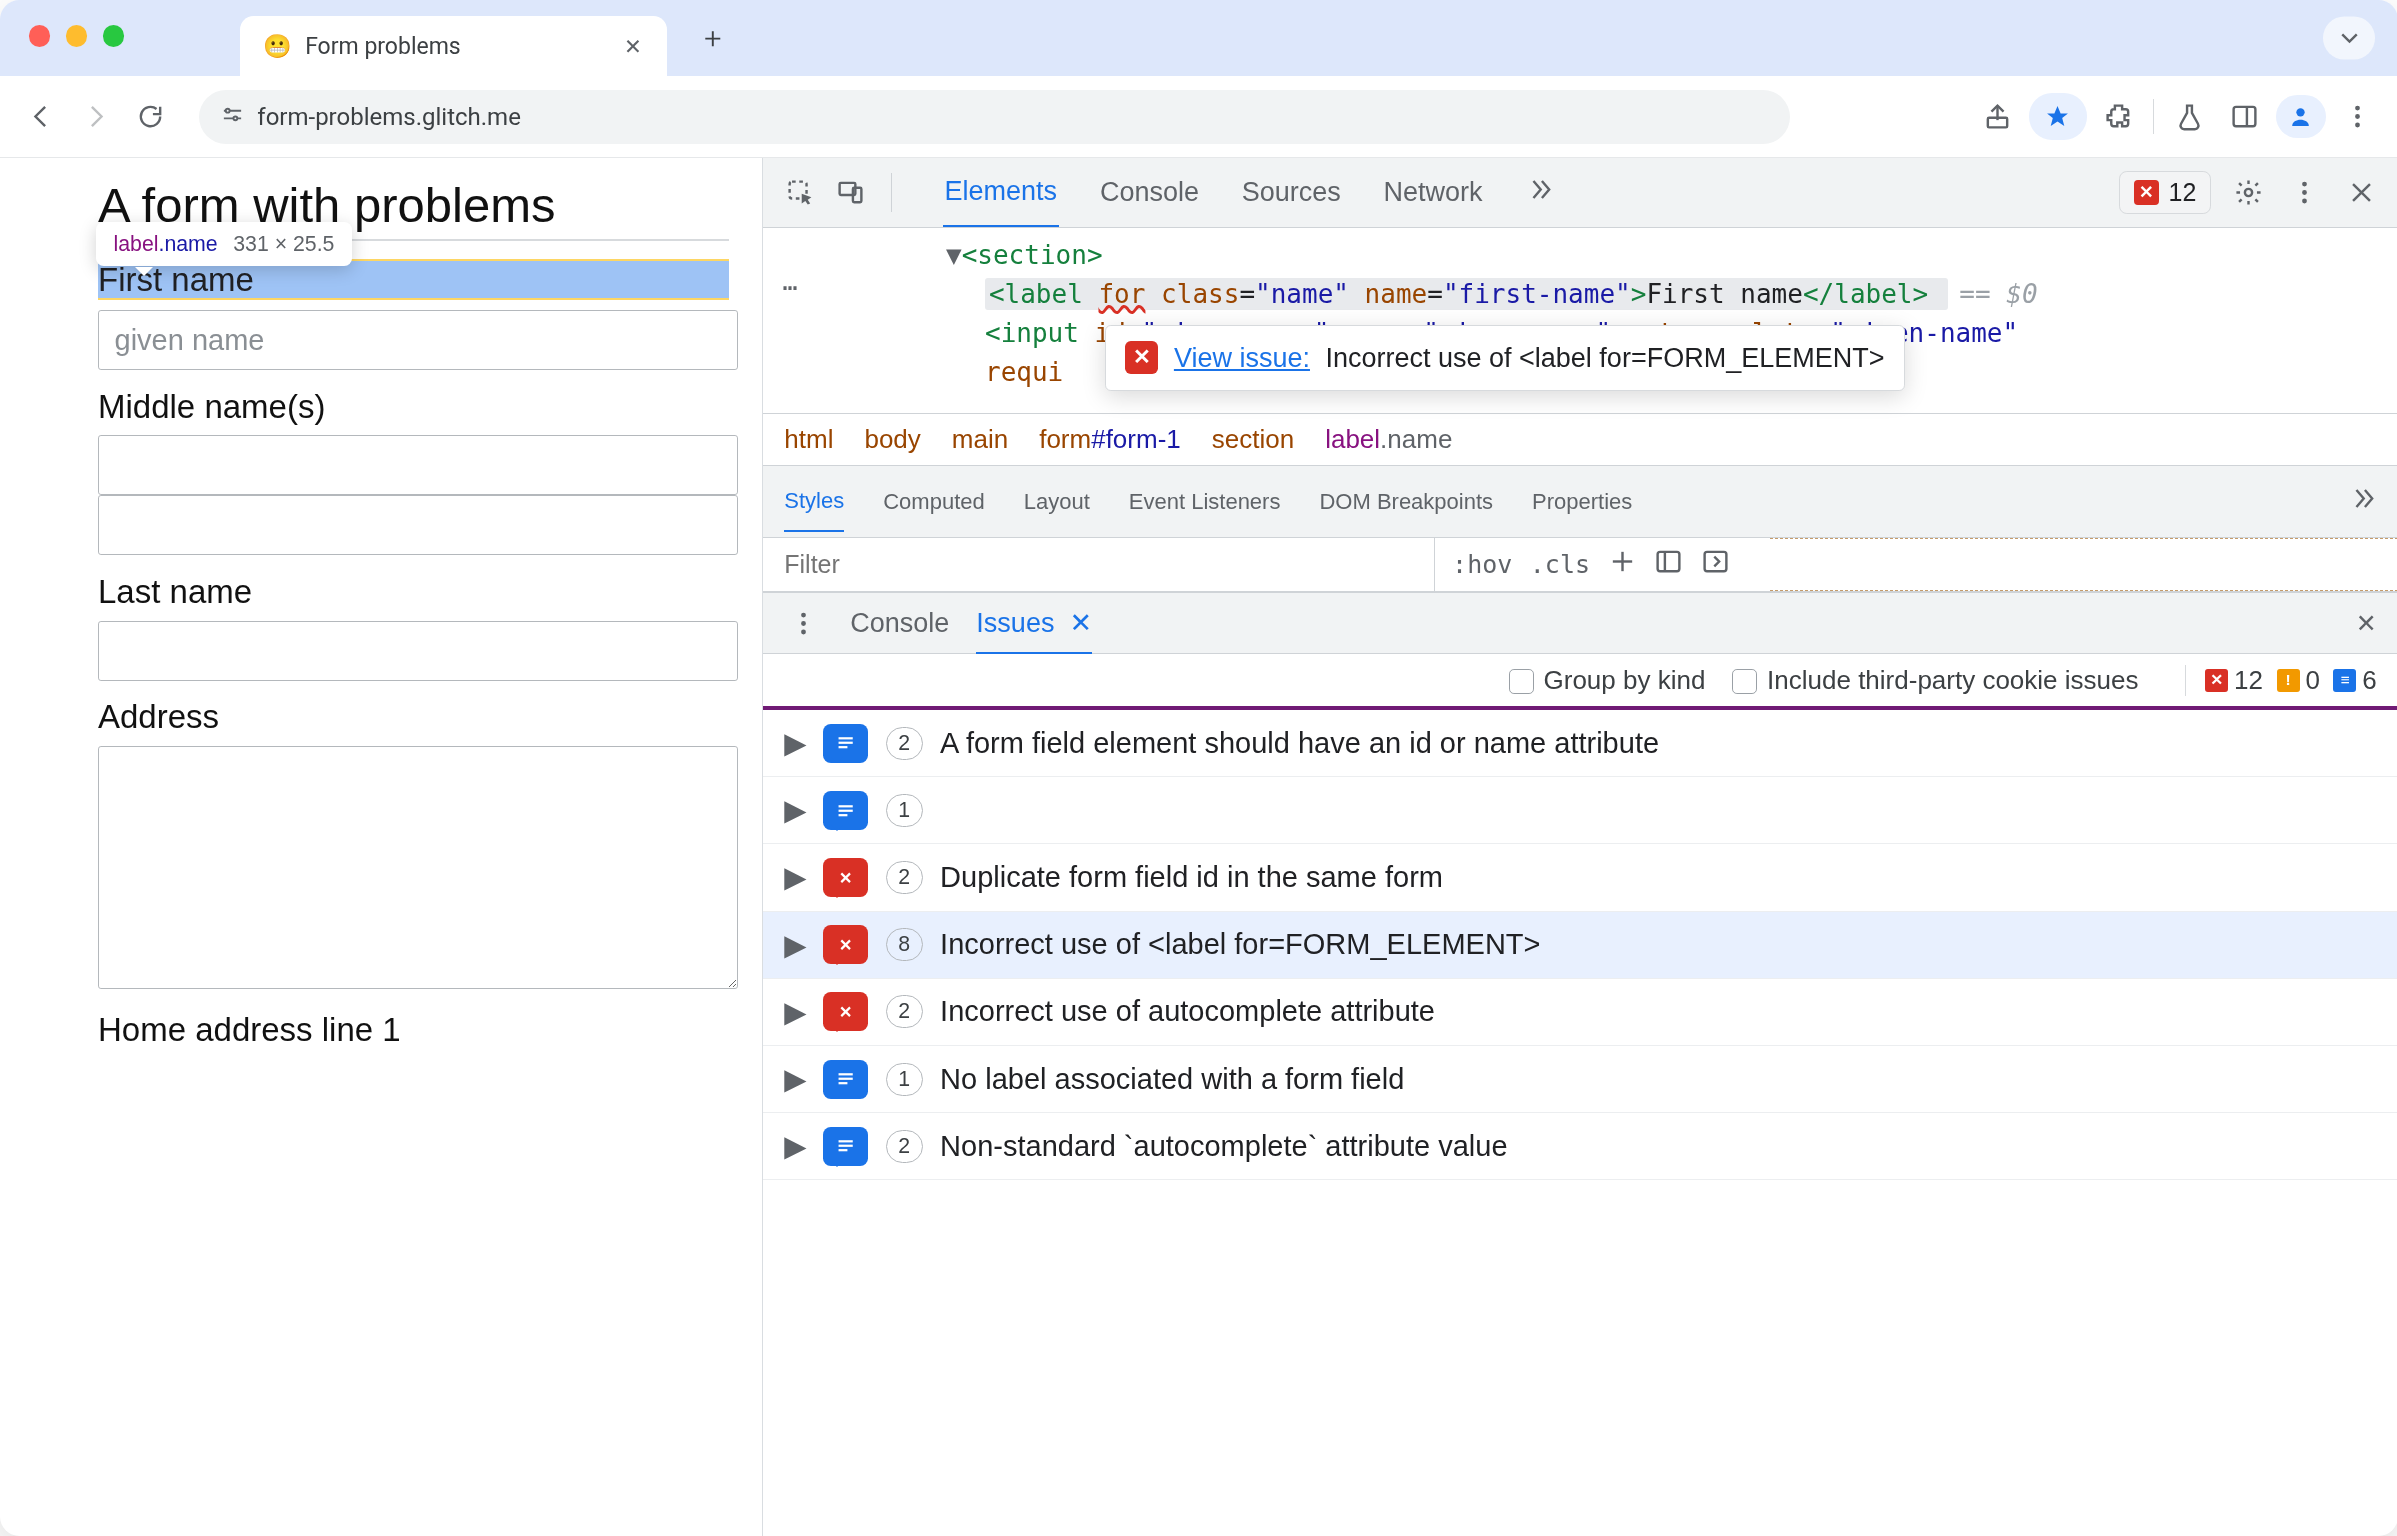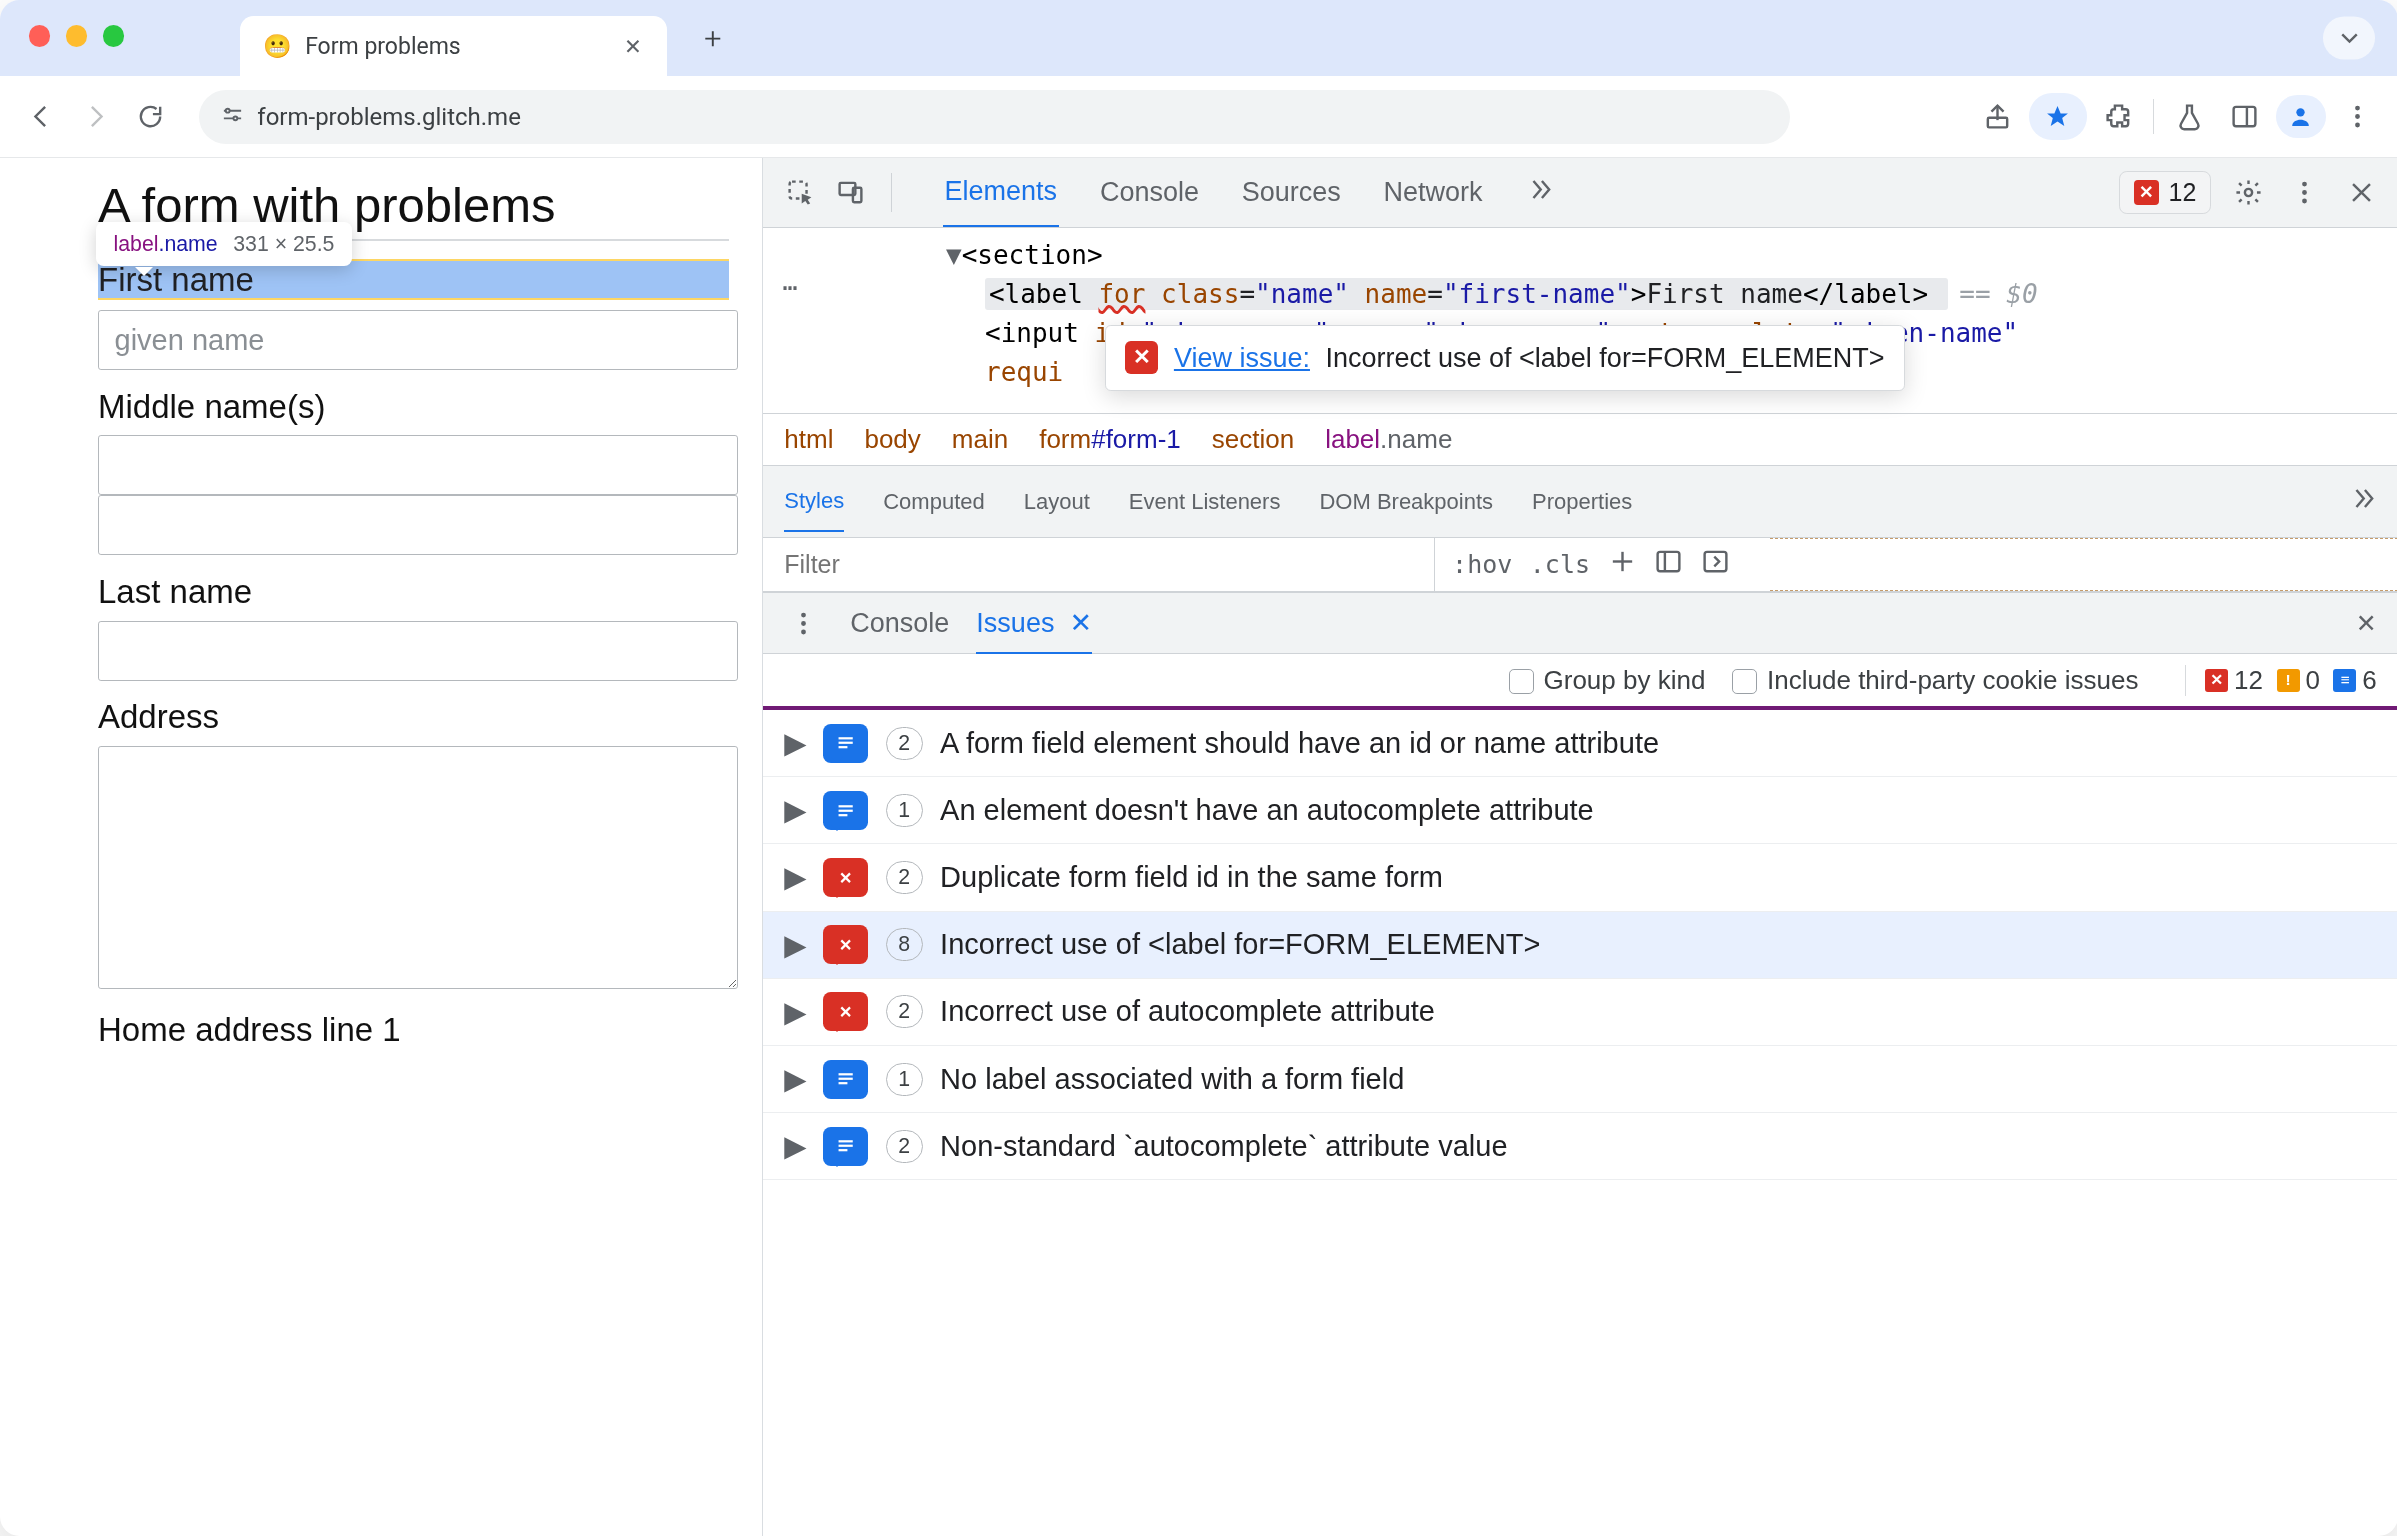--- a/index.html
+++ b/index.html
@@ -261,21 +261,21 @@
     border-bottom: 1px solid #cfd3d7;
     height: 186px;
   }
   .ellipsis-gutter {
     position:absolute;
     left: 19.4px; top: 41px;
     color:#5f6368;
     font-size: 25px;
     letter-spacing: 1.9px;
   }
-  .tag-name { color:#000000;text-align:center; }
+  .tag-name { color:#15803d;text-align:center; }
   .attr-name { color:#994500; }
   .attr-val { color:#1a1aa6; }
   .html-text { color:#202124; }
   .selected-line {
     background:#e8eaed;
     border-radius: 2.9px;
     padding: 1px 3.9px;
   }
   .sel-trailer { color:#9aa0a6; font-style: italic; margin-left: 11.6px; }
   .squiggle {
@@ -730,21 +730,20 @@
           <div class="issue-row">
             <span class="tri">▶</span>
             <span class="badge-bubble blue">
               <svg viewBox="0 0 24 18">
                 <line x1="4" y1="4" x2="20" y2="4" stroke="#fff" stroke-width="2.5"></line>
                 <line x1="4" y1="9" x2="20" y2="9" stroke="#fff" stroke-width="2.5"></line>
                 <line x1="4" y1="14" x2="14" y2="14" stroke="#fff" stroke-width="2.5"></line>
               </svg>
             </span>
             <span class="count-pill">1</span>
-            <span>An element doesn't have an autocomplete attribute</span>
           </div>
           <div class="issue-row">
             <span class="tri">▶</span>
             <span class="badge-bubble red">
               <svg viewBox="0 0 24 24">
                 <line x1="6" y1="6" x2="18" y2="18" stroke="#fff" stroke-width="3"></line>
                 <line x1="18" y1="6" x2="6" y2="18" stroke="#fff" stroke-width="3"></line>
               </svg>
             </span>
             <span class="count-pill">2</span>

